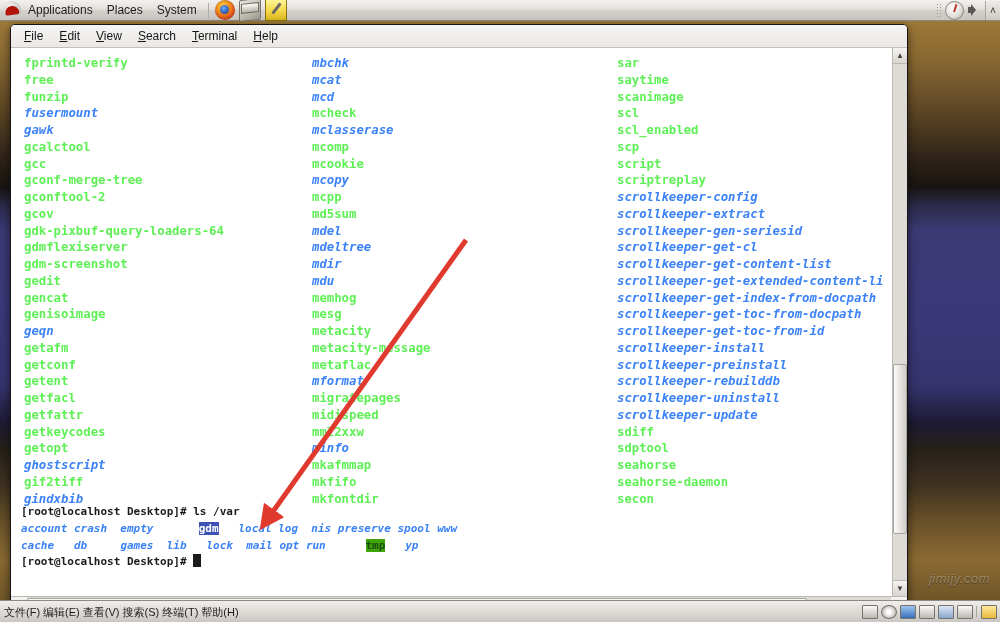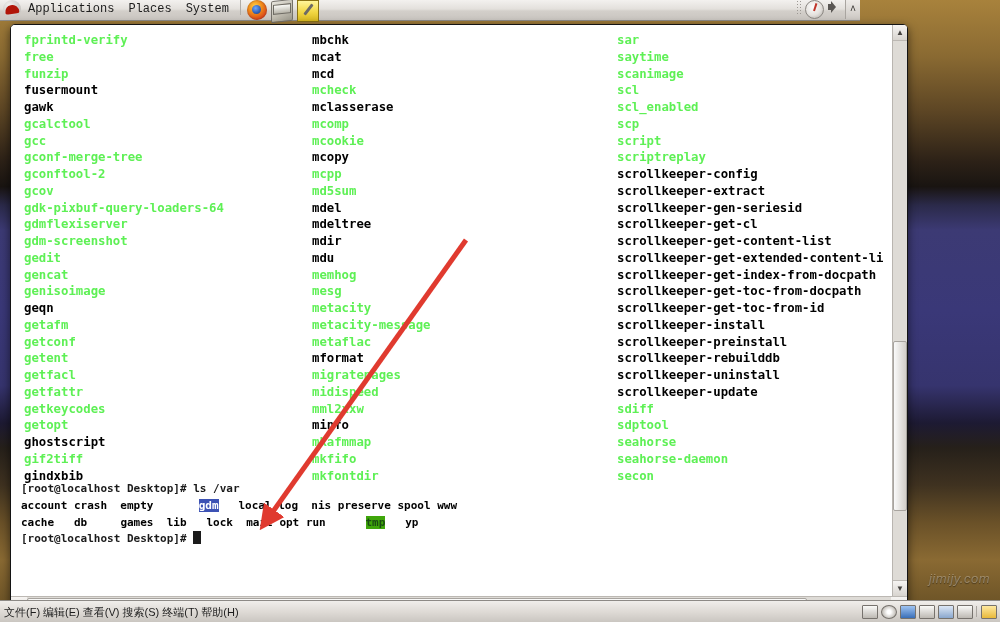--- a/index.html
+++ b/index.html
@@ -50,29 +50,28 @@
     letter-spacing: 0.5px;
     white-space: nowrap;
     text-shadow: 0 1px 1px rgba(0,0,0,0.4);
     margin-top: 12px;
   }
 
   
   #top-panel {
     position: absolute;
     left: 0; top: 0;
-    width: 860px; height: 21px;
+    width: 1000px; height: 21px;
     background: linear-gradient(to bottom, #f3f1ef 0%, #e3e0dc 45%, #d3cfca 55%, #c9c5c0 100%);
     border-bottom: 1px solid #8d8a86;
     display: flex;
-    align-items: flex-start;
+    align-items: center;
     box-sizing: border-box;
     font-size: 12px;
     color: #1d1d1d;
-    font-family: Liberation Mono, monospace;
   }
   .panel-menu {
     padding: 1px 7px;
     cursor: default;
     line-height: 17px;
     white-space: nowrap;
   }
   #redhat-logo {
     width: 18px; height: 18px;
     margin-left: 3px;
@@ -324,21 +323,21 @@
     white-space: pre;
   }
   .tcol {
     position: absolute;
     top: 4px;
   }
   #col1 { left: 10px; }
   #col2 { left: 298px; }
   #col3 { left: 603px; }
   .g { color: #5ef055; }
-  .c { color: #000000; }
+  .c { color: #3b82f6; font-style: italic; }
   .w { color: #1b1b1b; }
   .inv-blue { color: #ffffff; background: #3c52b4; margin-left: 32px; }
   .inv-green { color: #1a4d12; background: #3fa60a; }
 
   #term-tail {
     position: absolute;
     left: 10px;
     top: 456px;
     font-family: "DejaVu Sans Mono", monospace;
     font-size: 11px;
@@ -481,20 +480,28 @@
   <div id="panel-spacer"></div>
   <div id="panel-grip"></div>
   <div id="tray-meter"></div>
   <div id="tray-speaker"></div>
   <div id="panel-chevron">˄</div>
 </div>
 
 <div id="terminal-window">
 
 
+  <div id="menubar">
+    <div class="menu-item"><u>F</u>ile</div>
+    <div class="menu-item"><u>E</u>dit</div>
+    <div class="menu-item"><u>V</u>iew</div>
+    <div class="menu-item"><u>S</u>earch</div>
+    <div class="menu-item"><u>T</u>erminal</div>
+    <div class="menu-item"><u>H</u>elp</div>
+  </div>
 
   <div id="term-body">
     <div id="term-screen">
       <div id="term-cols">
         <div class="tcol" id="col1"><div class="g">fprintd-verify</div><div class="g">free</div><div class="g">funzip</div><div class="c">fusermount</div><div class="c">gawk</div><div class="g">gcalctool</div><div class="g">gcc</div><div class="g">gconf-merge-tree</div><div class="g">gconftool-2</div><div class="g">gcov</div><div class="g">gdk-pixbuf-query-loaders-64</div><div class="g">gdmflexiserver</div><div class="g">gdm-screenshot</div><div class="g">gedit</div><div class="g">gencat</div><div class="g">genisoimage</div><div class="c">geqn</div><div class="g">getafm</div><div class="g">getconf</div><div class="g">getent</div><div class="g">getfacl</div><div class="g">getfattr</div><div class="g">getkeycodes</div><div class="g">getopt</div><div class="c">ghostscript</div><div class="g">gif2tiff</div><div class="c">gindxbib</div></div>
         <div class="tcol" id="col2"><div class="c">mbchk</div><div class="c">mcat</div><div class="c">mcd</div><div class="g">mcheck</div><div class="c">mclasserase</div><div class="g">mcomp</div><div class="g">mcookie</div><div class="c">mcopy</div><div class="g">mcpp</div><div class="g">md5sum</div><div class="c">mdel</div><div class="c">mdeltree</div><div class="c">mdir</div><div class="c">mdu</div><div class="g">memhog</div><div class="g">mesg</div><div class="g">metacity</div><div class="g">metacity-message</div><div class="g">metaflac</div><div class="c">mformat</div><div class="g">migratepages</div><div class="g">midispeed</div><div class="g">mml2xxw</div><div class="c">minfo</div><div class="g">mkafmmap</div><div class="g">mkfifo</div><div class="g">mkfontdir</div></div>
         <div class="tcol" id="col3"><div class="g">sar</div><div class="g">saytime</div><div class="g">scanimage</div><div class="g">scl</div><div class="g">scl_enabled</div><div class="g">scp</div><div class="g">script</div><div class="g">scriptreplay</div><div class="c">scrollkeeper-config</div><div class="c">scrollkeeper-extract</div><div class="c">scrollkeeper-gen-seriesid</div><div class="c">scrollkeeper-get-cl</div><div class="c">scrollkeeper-get-content-list</div><div class="c">scrollkeeper-get-extended-content-li</div><div class="c">scrollkeeper-get-index-from-docpath</div><div class="c">scrollkeeper-get-toc-from-docpath</div><div class="c">scrollkeeper-get-toc-from-id</div><div class="c">scrollkeeper-install</div><div class="c">scrollkeeper-preinstall</div><div class="c">scrollkeeper-rebuilddb</div><div class="c">scrollkeeper-uninstall</div><div class="c">scrollkeeper-update</div><div class="g">sdiff</div><div class="g">sdptool</div><div class="g">seahorse</div><div class="g">seahorse-daemon</div><div class="g">secon</div></div>
       </div>
       <div id="term-tail"><div><span class="w">[root@localhost Desktop]# </span><span class="w">ls /var</span></div><div><span class="c">account</span><span> </span><span class="c">crash</span><span>  </span><span class="c">empty</span><span>  </span><span class="inv-blue">gdm</span><span>   </span><span class="c">local</span><span> </span><span class="c">log</span><span>  </span><span class="c">nis</span><span> </span><span class="c">preserve</span><span> </span><span class="c">spool</span><span> </span><span class="c">www</span><span> </span></div><div><span class="c">cache</span><span>   </span><span class="c">db</span><span>     </span><span class="c">games</span><span>  </span><span class="c">lib</span><span>   </span><span class="c">lock</span><span>  </span><span class="c">mail</span><span> </span><span class="c">opt</span><span> </span><span class="c">run</span><span>      </span><span class="inv-green">tmp</span><span>   </span><span class="c">yp</span><span>  </span></div><div><span class="w">[root@localhost Desktop]# </span><span id="cursor-block"></span></div></div>
     </div>

